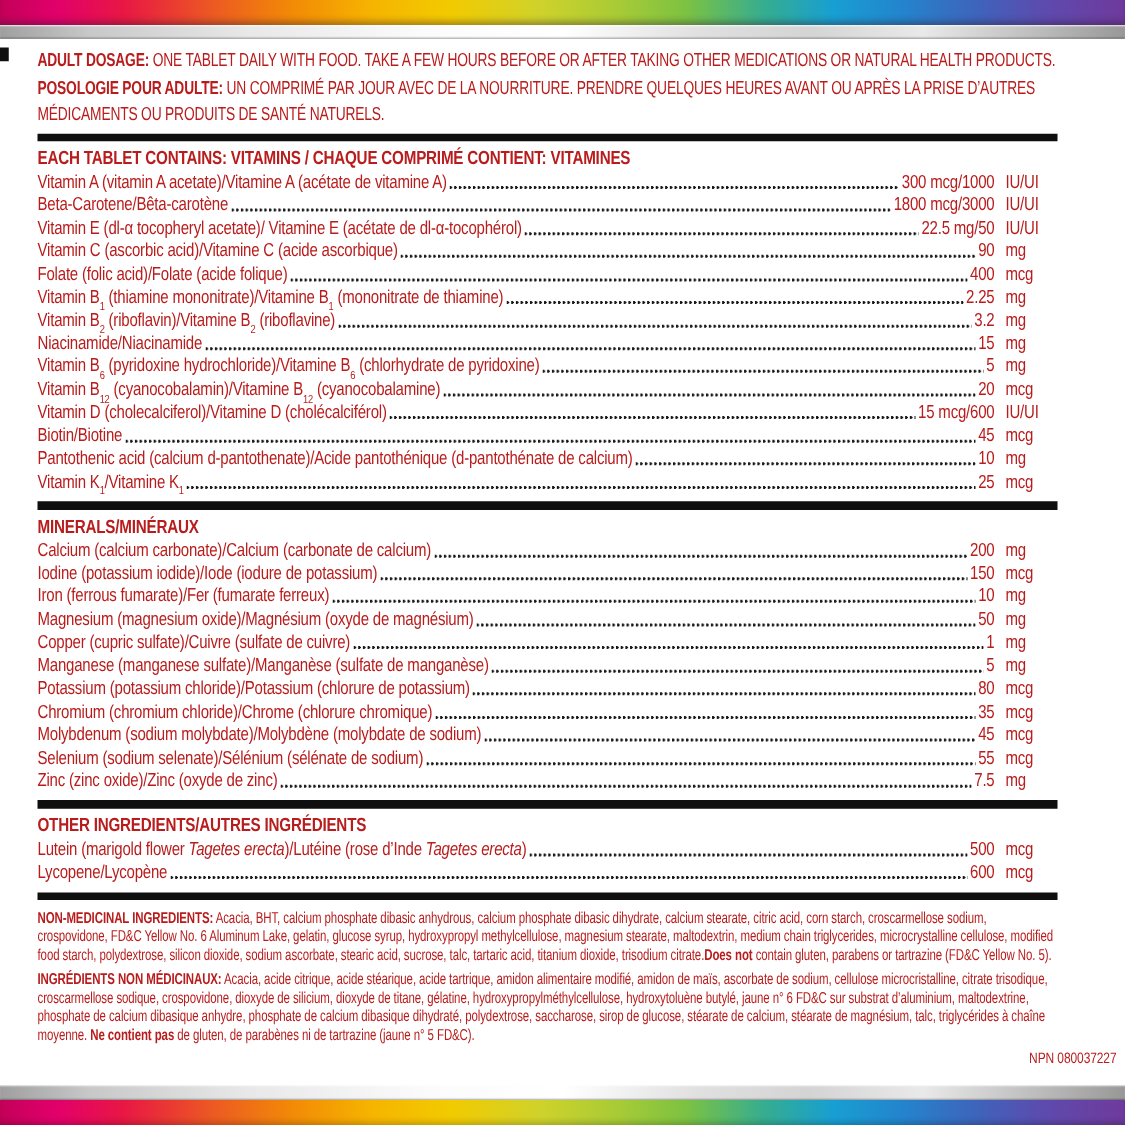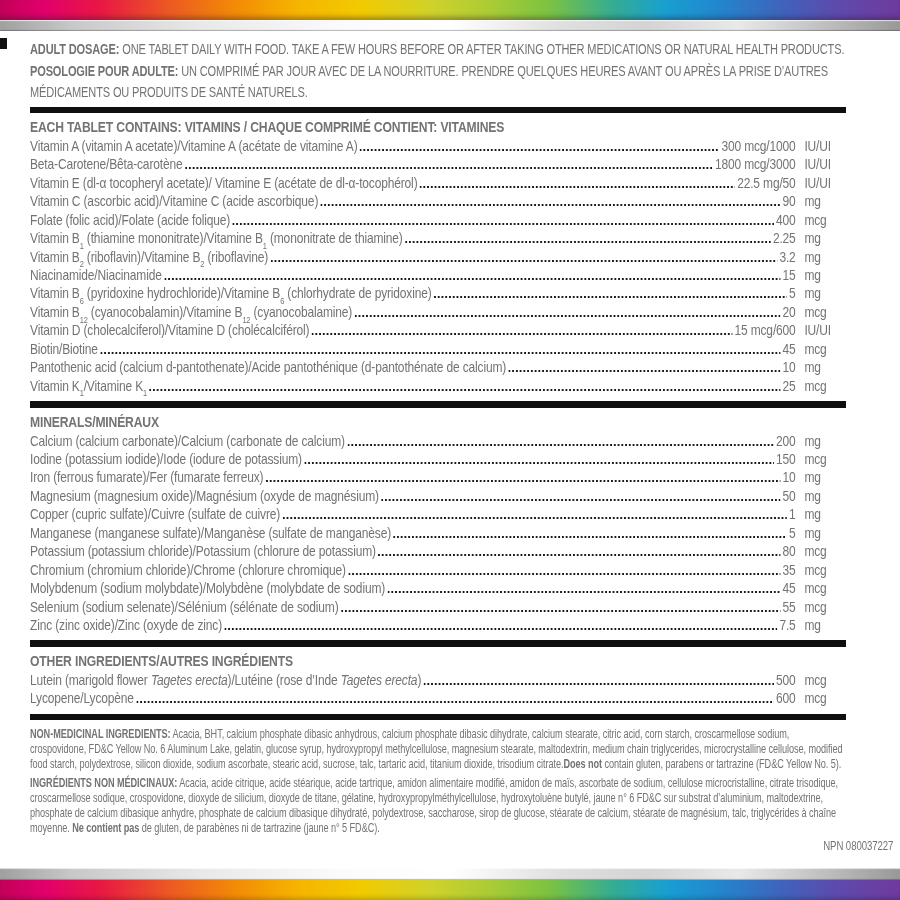--- a/index.html
+++ b/index.html
@@ -1,18 +1,18 @@
 <!DOCTYPE html>
 <html><head>
 <meta charset="utf-8">
 <style>
   html,body { margin:0; padding:0; background:#ffffff; }
   .page {
     position:relative; width:900px; height:900px; background:#ffffff;
-    overflow:hidden; font-family:"Liberation Sans", sans-serif; color:#737373;
+    overflow:hidden; font-family:"Liberation Sans", sans-serif; color:#b91c1c;
   }
   
   .rainbow { position:absolute; left:0; width:900px; height:20px; }
   .rainbow.top { top:0; box-shadow: inset 0 -6px 5px -3px rgba(45,25,45,.38); }
   .rainbow.bottom { bottom:0; box-shadow: inset 0 -5px 5px -3px rgba(0,0,0,.22); }
   .silver { position:absolute; left:0; width:900px; }
   .silver.top { top:20px; height:11px; box-shadow: inset 0 1px 1px rgba(255,255,255,.7), inset 0 -1px 1px rgba(0,0,0,.28); }
   .silver.bottom { bottom:20px; height:12px; box-shadow: inset 0 1px 1px rgba(255,255,255,.7), inset 0 -1px 1px rgba(0,0,0,.28); }
   .edge-mark { position:absolute; left:0; top:38px; width:7px; height:11px; background:#101010; }
 

